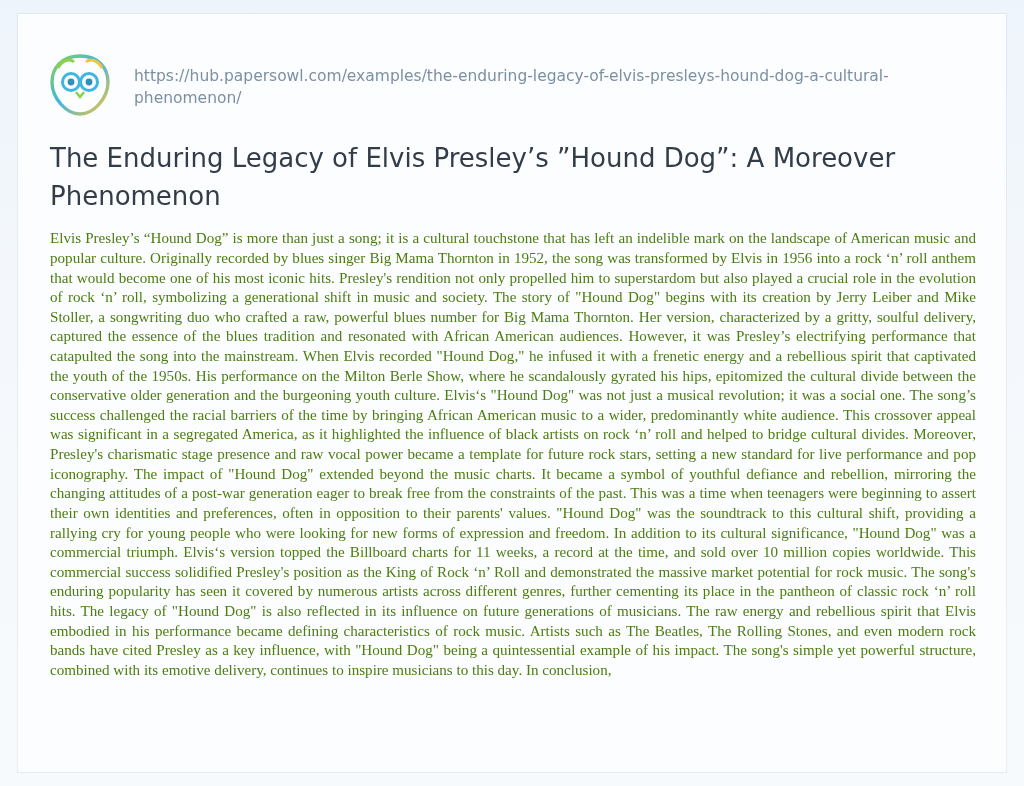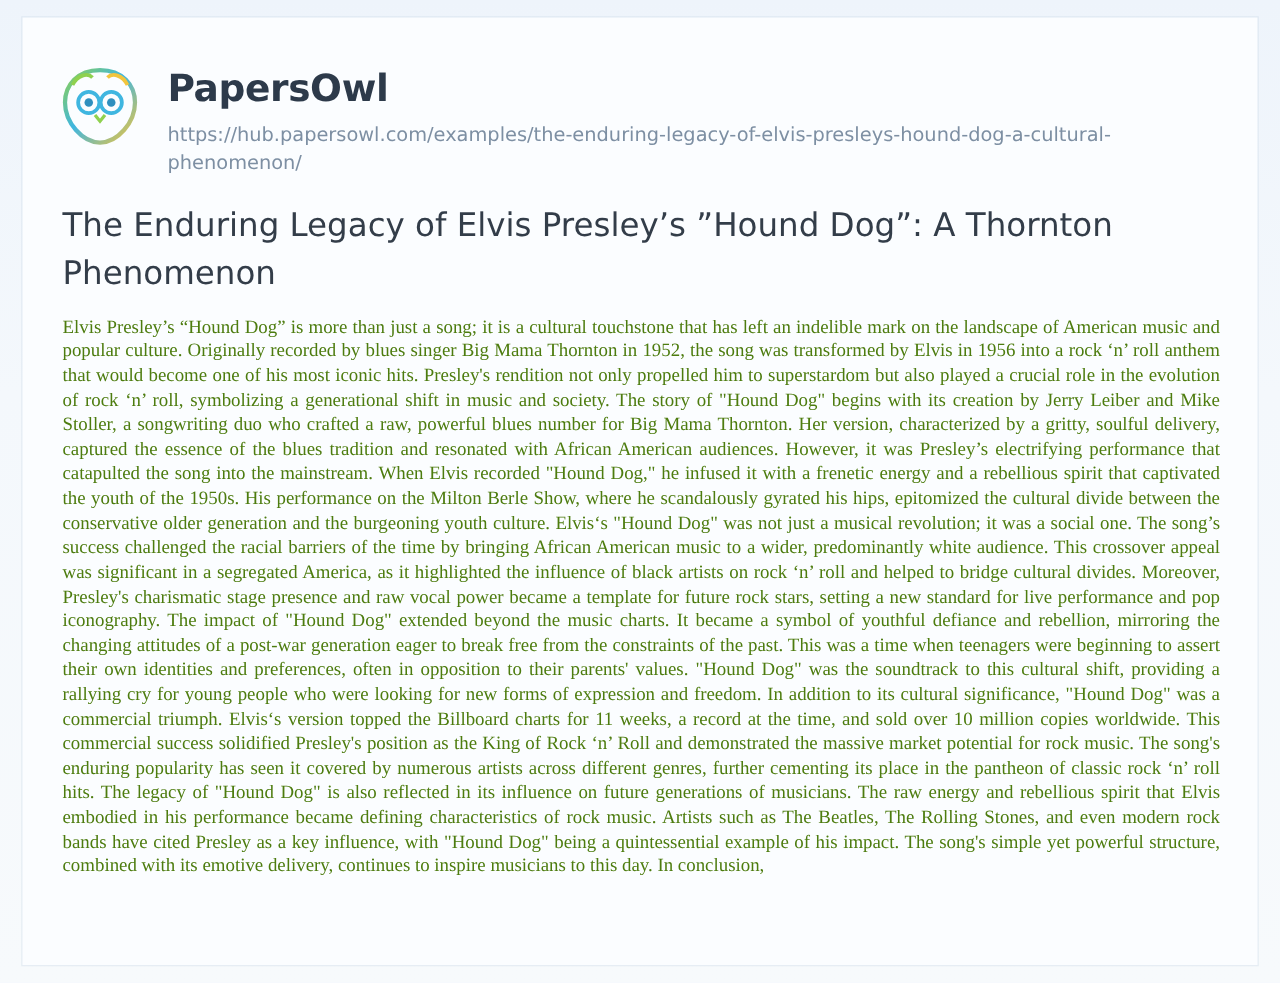--- a/index.html
+++ b/index.html
@@ -108,27 +108,26 @@
           <path d="M12 16 C16 8 24 6 28 10" fill="none" stroke="#8fd14f" stroke-width="3"></path>
           <path d="M56 16 C52 8 44 6 40 10" fill="none" stroke="#f2c53d" stroke-width="3"></path>
           <circle cx="25" cy="30" r="8.5" fill="none" stroke="#3fb6e0" stroke-width="3"></circle>
           <circle cx="43" cy="30" r="8.5" fill="none" stroke="#3fb6e0" stroke-width="3"></circle>
           <circle cx="25" cy="30" r="3.4" fill="#2f8fbe"></circle>
           <circle cx="43" cy="30" r="3.4" fill="#2f8fbe"></circle>
           <path d="M30 40 L34 45 L38 40" fill="none" stroke="#8fd14f" stroke-width="2.6"></path>
         </svg>
       </div>
       <div class="brand-block">
-        <div class="brand-name">PapersOwl</div>
         <div class="brand-url">https://hub.papersowl.com/examples/the-enduring-legacy-of-elvis-presleys-hound-dog-a-cultural-phenomenon/</div>
       </div>
     </div>
 
     <div class="title-block">
-      <h1 class="doc-title">The Enduring Legacy of Elvis Presley’s ”Hound Dog”: A Thornton Phenomenon</h1>
+      <h1 class="doc-title">The Enduring Legacy of Elvis Presley’s ”Hound Dog”: A Moreover Phenomenon</h1>
     </div>
 
     <div class="body-block">
       <p class="body-text">Elvis Presley’s “Hound Dog” is more than just a song; it is a cultural touchstone that has left an indelible mark on the landscape of American music and popular culture. Originally recorded by blues singer Big Mama Thornton in 1952, the song was transformed by Elvis in 1956 into a rock ‘n’ roll anthem that would become one of his most iconic hits. Presley's rendition not only propelled him to superstardom but also played a crucial role in the evolution of rock ‘n’ roll, symbolizing a generational shift in music and society. The story of "Hound Dog" begins with its creation by Jerry Leiber and Mike Stoller, a songwriting duo who crafted a raw, powerful blues number for Big Mama Thornton. Her version, characterized by a gritty, soulful delivery, captured the essence of the blues tradition and resonated with African American audiences. However, it was Presley’s electrifying performance that catapulted the song into the mainstream. When Elvis recorded "Hound Dog," he infused it with a frenetic energy and a rebellious spirit that captivated the youth of the 1950s. His performance on the Milton Berle Show, where he scandalously gyrated his hips, epitomized the cultural divide between the conservative older generation and the burgeoning youth culture. Elvis‘s "Hound Dog" was not just a musical revolution; it was a social one. The song’s success challenged the racial barriers of the time by bringing African American music to a wider, predominantly white audience. This crossover appeal was significant in a segregated America, as it highlighted the influence of black artists on rock ‘n’ roll and helped to bridge cultural divides. Moreover, Presley's charismatic stage presence and raw vocal power became a template for future rock stars, setting a new standard for live performance and pop iconography. The impact of "Hound Dog" extended beyond the music charts. It became a symbol of youthful defiance and rebellion, mirroring the changing attitudes of a post-war generation eager to break free from the constraints of the past. This was a time when teenagers were beginning to assert their own identities and preferences, often in opposition to their parents' values. "Hound Dog" was the soundtrack to this cultural shift, providing a rallying cry for young people who were looking for new forms of expression and freedom. In addition to its cultural significance, "Hound Dog" was a commercial triumph. Elvis‘s version topped the Billboard charts for 11 weeks, a record at the time, and sold over 10 million copies worldwide. This commercial success solidified Presley's position as the King of Rock ‘n’ Roll and demonstrated the massive market potential for rock music. The song's enduring popularity has seen it covered by numerous artists across different genres, further cementing its place in the pantheon of classic rock ‘n’ roll hits. The legacy of "Hound Dog" is also reflected in its influence on future generations of musicians. The raw energy and rebellious spirit that Elvis embodied in his performance became defining characteristics of rock music. Artists such as The Beatles, The Rolling Stones, and even modern rock bands have cited Presley as a key influence, with "Hound Dog" being a quintessential example of his impact. The song's simple yet powerful structure, combined with its emotive delivery, continues to inspire musicians to this day. In conclusion,</p>
     </div>
 
   </div>
 </div>
 
 </body></html>

